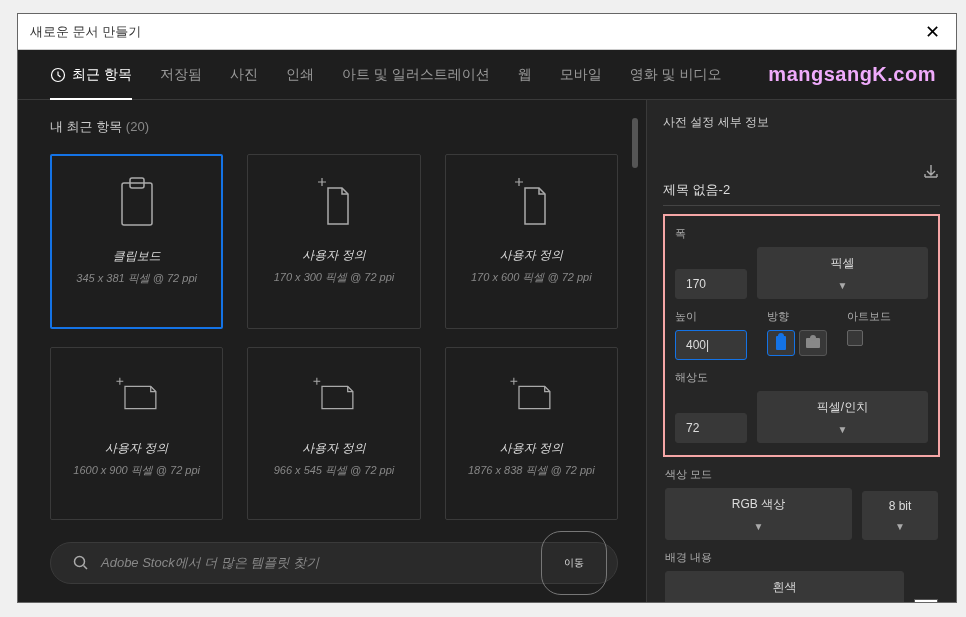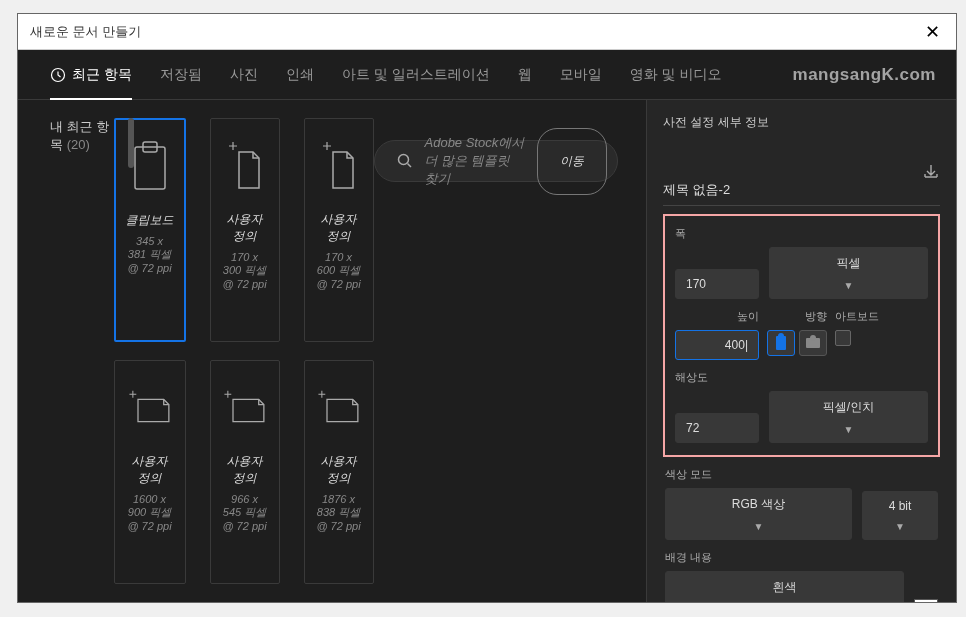--- a/index.html
+++ b/index.html
@@ -65,37 +65,37 @@
       position: absolute;
       bottom: 0;
       left: 0;
       right: 0;
       height: 2px;
       background: #fff;
     }
     .watermark {
       position: absolute;
       right: 20px;
-      color: #a3a3a3;
-      font-size: 17px;
+      color: #f0abfc;
+      font-size: 20px;
       font-weight: bold;
       letter-spacing: 0.5px;
     }
     
     .main {
       flex: 1;
       display: flex;
       overflow: hidden;
     }
     
     .left-panel {
       flex: 1;
       padding: 18px 28px 18px 32px;
       display: flex;
-      flex-direction: row;
+      flex-direction: column;
       overflow: hidden;
     }
     
     .section-title {
       color: #ccc;
       font-size: 13px;
       margin-bottom: 18px;
     }
     .section-title .count { color: #888; }
     
@@ -148,23 +148,22 @@
       color: #888;
       font-style: italic;
       font-size: 13px;
     }
     .go-btn {
       background: transparent;
       border: 1px solid #777;
       color: #ddd;
       border-radius: 20px;
       padding: 24px 22px;
-      font-size: 12px;
-      cursor: pointer;
-      font-style: italic;
+      font-size: 10px;
+      cursor: pointer;
     }
     
     .right-panel {
       width: 310px;
       background: #262626;
       border-left: 1px solid #3a3a3a;
       padding: 14px 16px;
       display: flex;
       flex-direction: column;
       overflow: hidden;
@@ -198,42 +197,42 @@
     
     .text-input {
       background: #383838;
       border: 1px solid #383838;
       color: #ddd;
       padding: 7px 10px;
       font-size: 12px;
       border-radius: 3px;
     }
     .text-input.focused { border: 1px solid #1473e6; }
-    .text-input.small { width: 84px; }
+    .text-input.small { width: 72px; }
     
     .dropdown {
       background: #383838;
       border: 1px solid #383838;
       color: #ddd;
       padding: 7px 10px;
       font-size: 12px;
       border-radius: 3px;
       display: flex;
       align-items: center;
       justify-content: space-between;
       cursor: pointer;
       gap: 8px;
       flex-direction: column;
     }
     .dropdown.flex { flex: 1; }
     .chevron { font-size: 10px; color: #aaa; }
     
     .sub-block { display: flex; flex-direction: column; gap: 6px; }
     
-    .orientation-row { display: flex; gap: 8px; text-align: right; }
+    .orientation-row { display: flex; gap: 20px; }
     
     .orient-btns { display: flex; gap: 4px; }
     .orient-btn {
       width: 28px; height: 26px;
       background: #383838;
       border: 1px solid #555;
       border-radius: 3px;
       display: flex;
       align-items: center;
       justify-content: center;
@@ -483,21 +482,21 @@
 
         <div class="lower-section">
           <div class="sub-block">
             <div class="field-label">색상 모드</div>
             <div class="field-row">
               <div class="dropdown flex">
                 <span>RGB 색상</span>
                 <span class="chevron">▼</span>
               </div>
               <div class="dropdown" style="width:76px">
-                <span>4 bit</span>
+                <span>8 bit</span>
                 <span class="chevron">▼</span>
               </div>
             </div>
           </div>
 
           <div class="sub-block">
             <div class="field-label">배경 내용</div>
             <div class="field-row">
               <div class="dropdown flex">
                 <span>흰색</span>

